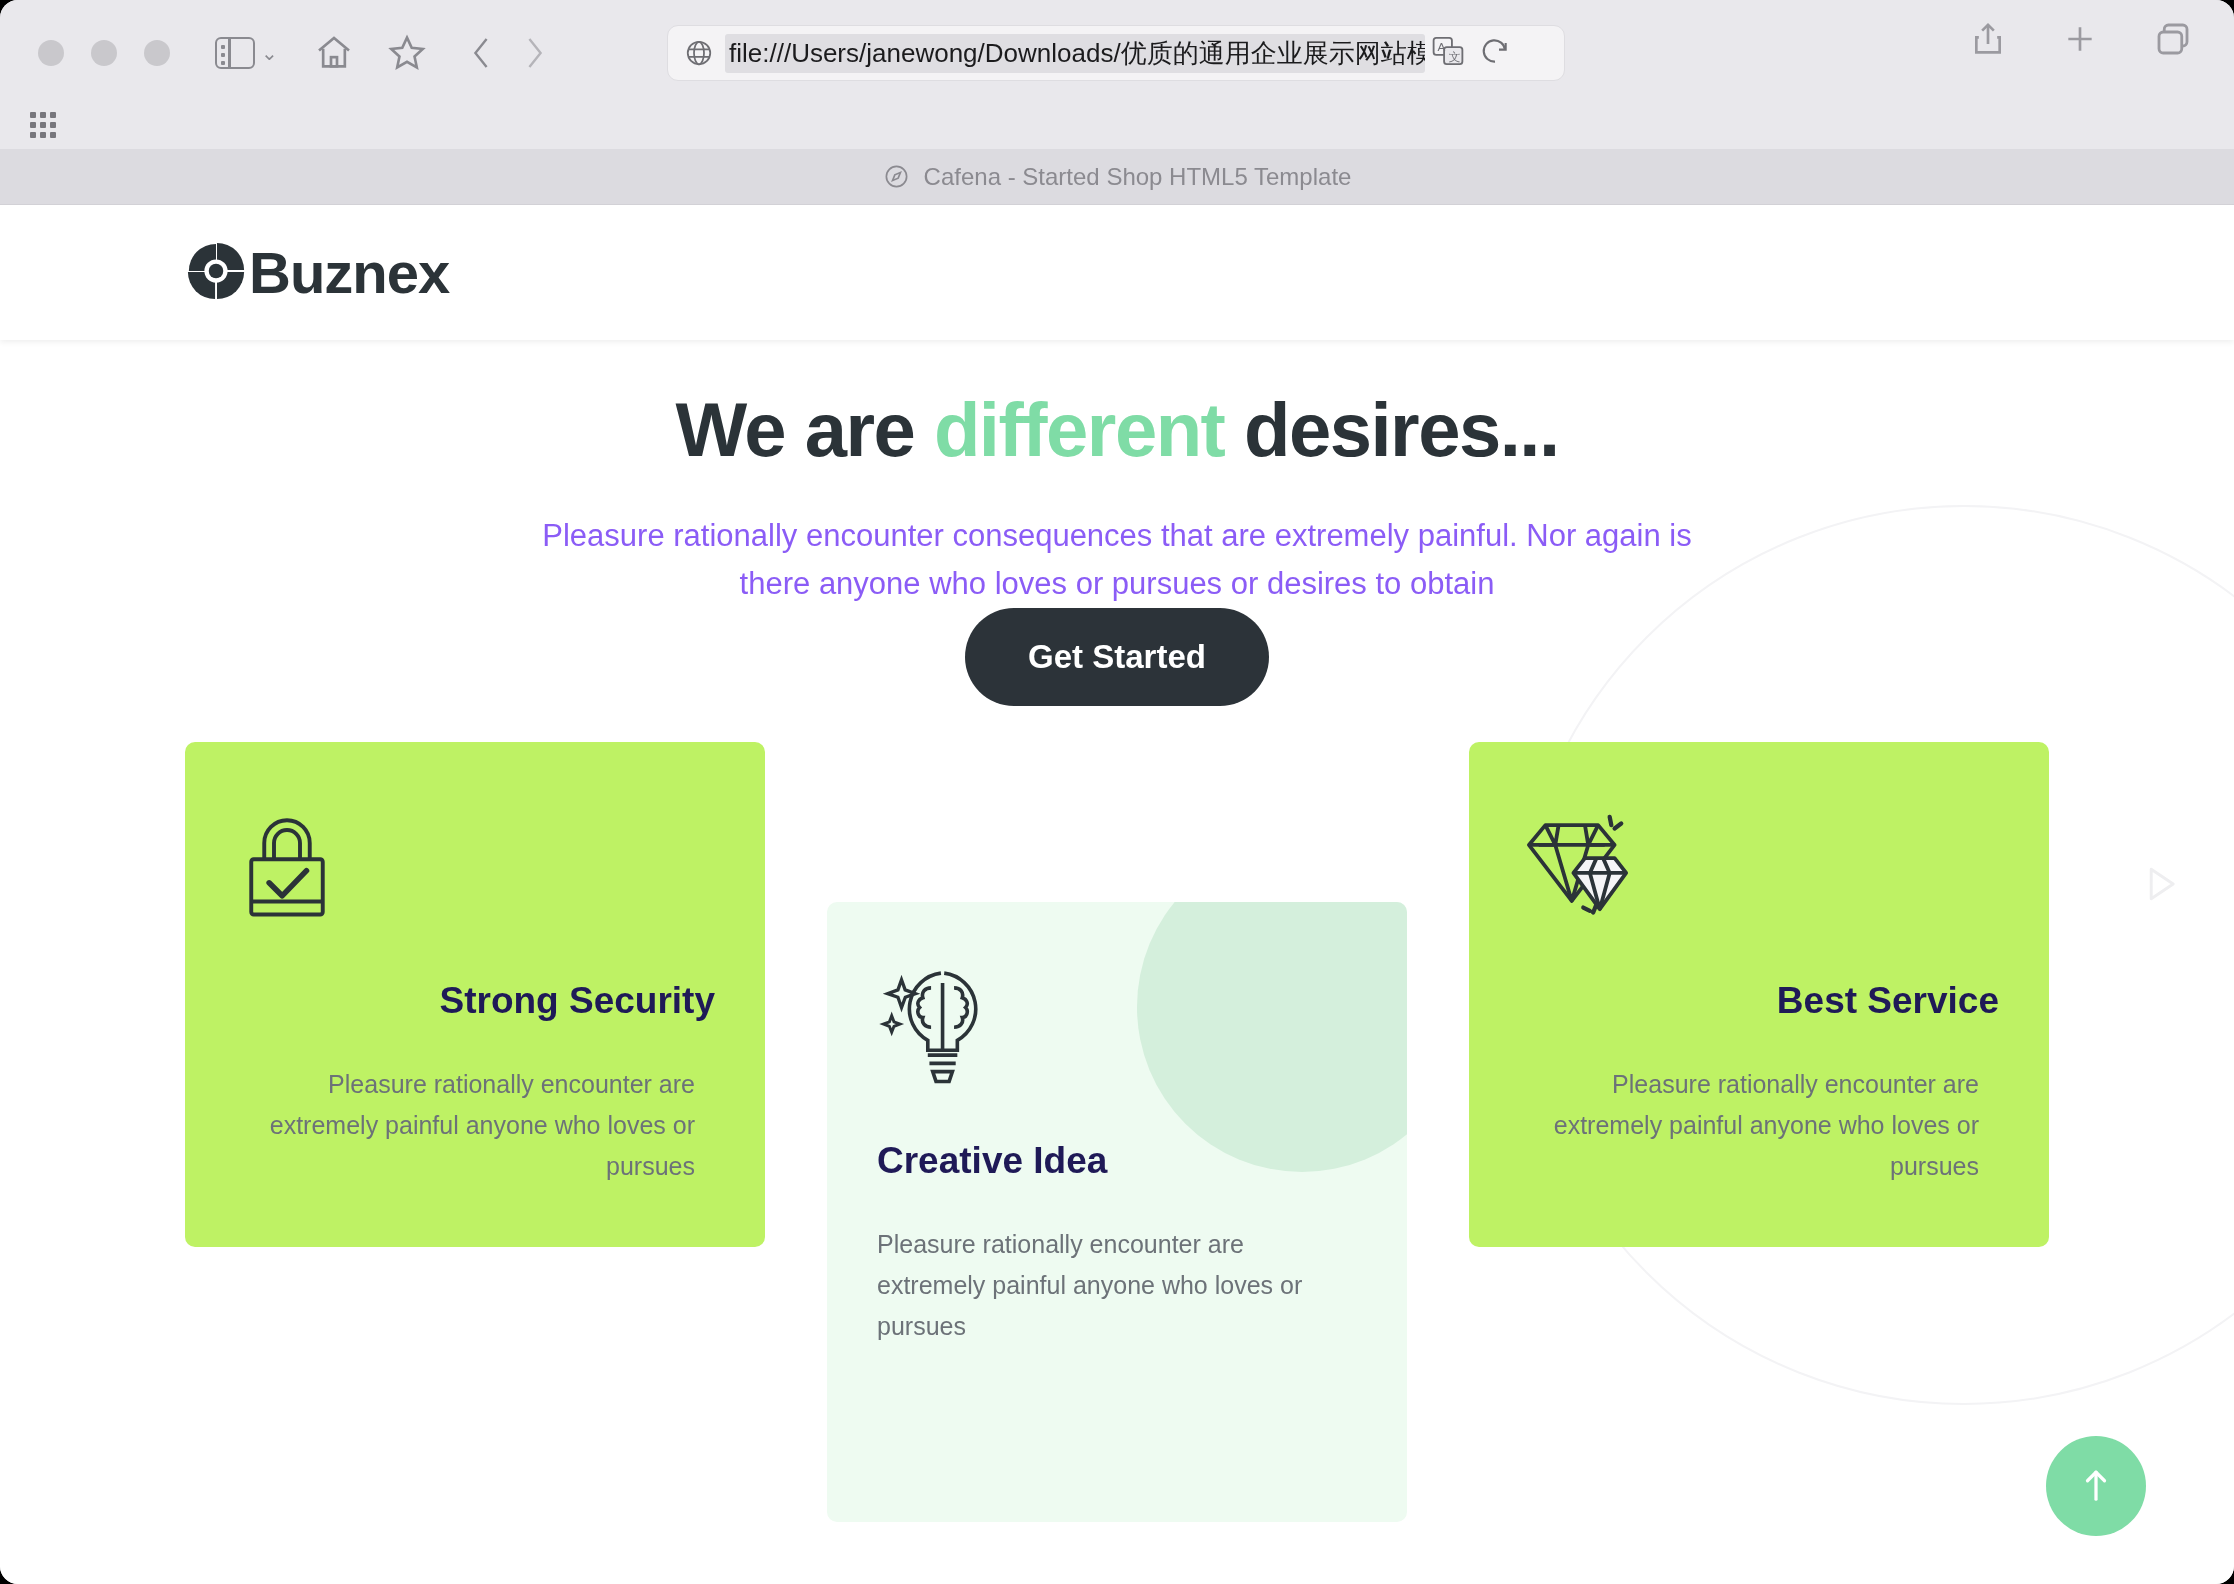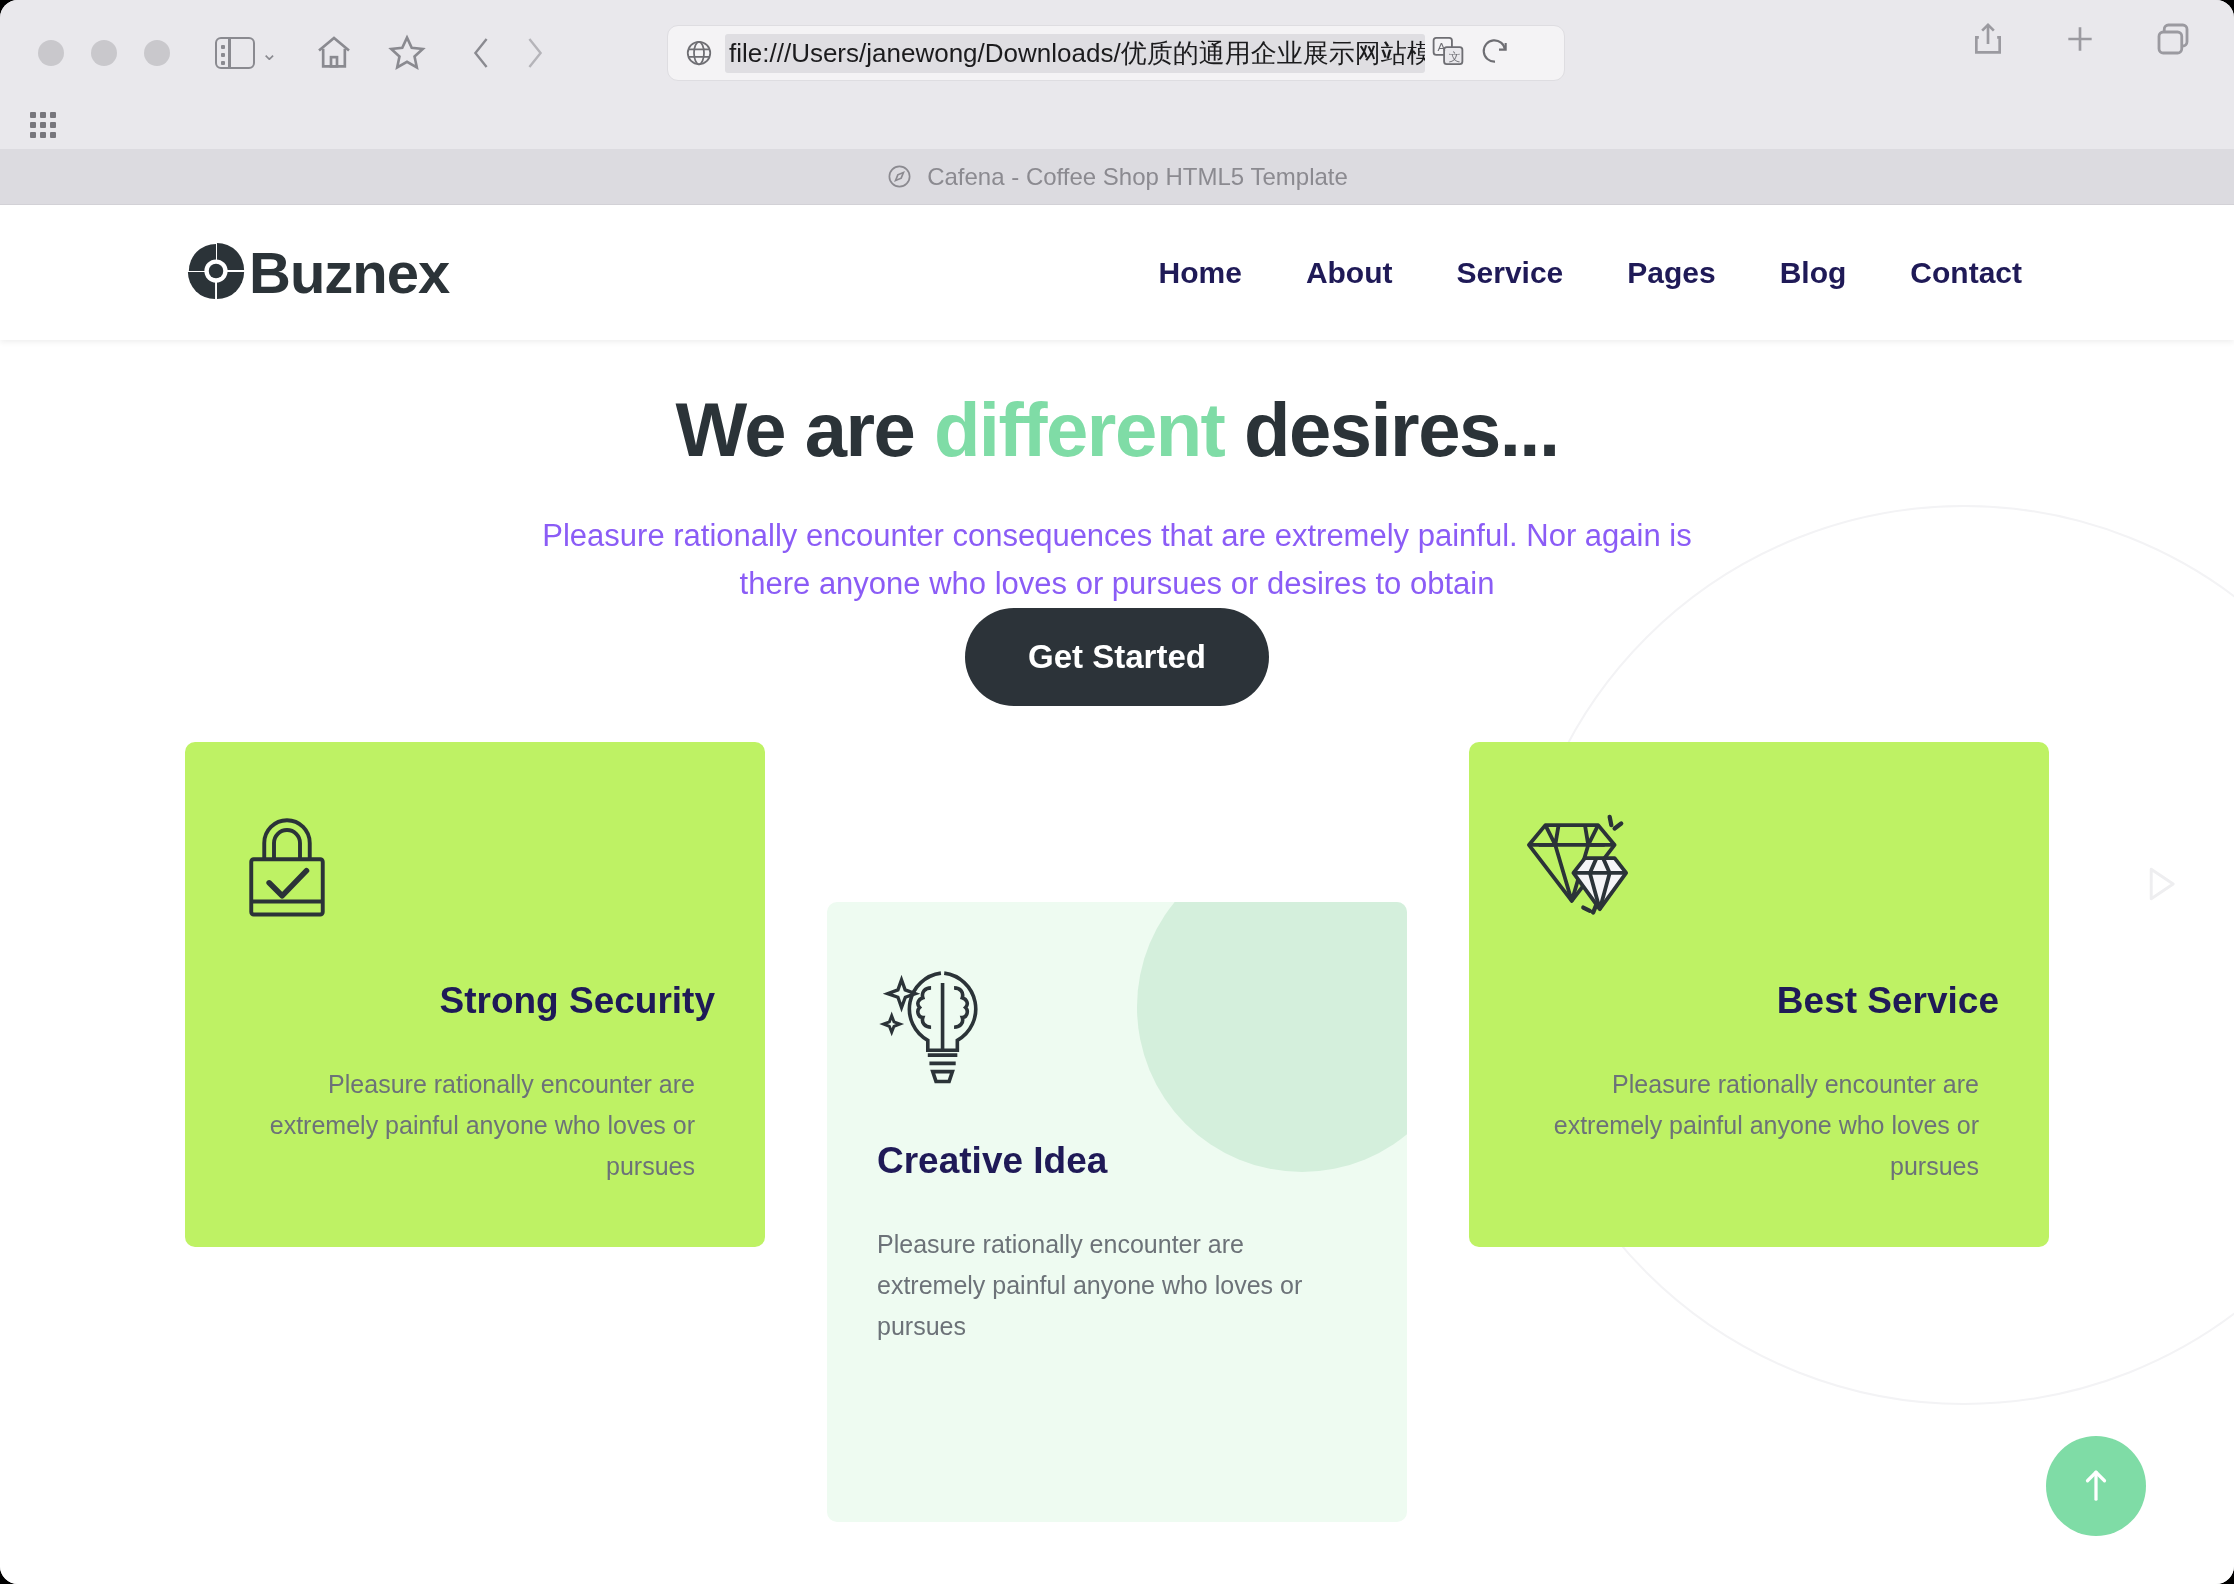--- a/index.html
+++ b/index.html
@@ -343,21 +343,21 @@
   </div>
 
   <div id="tab-bar">
     <div class="browser-tab active">
       <span class="compass-icon">
         <svg width="27" height="27" viewBox="0 0 24 24" fill="none" stroke="#8b8a90" stroke-width="1.5">
           <circle cx="12" cy="12" r="9"></circle>
             <path d="M15.5 8.5 10.5 10.5 8.5 15.5 13.5 13.5z"></path>
         </svg>
       </span>
-      <span>Cafena - Coffee Shop HTML5 Template</span>
+      <span>Cafena - Started Shop HTML5 Template</span>
     </div>
   </div>
 
   <div id="page">
 
     <div class="deco" id="deco-arc"></div>
     <div class="deco" id="deco-play">
       <svg width="44" height="44" viewBox="0 0 30 30" fill="none" stroke="#eeeef0" stroke-width="2">
         <path d="M9 5 L24 15 L9 25 Z" stroke-linejoin="round"></path>
       </svg>
@@ -371,28 +371,20 @@
             <path d="M32 32 L4 32 A28 28 0 0 0 32 60 Z" fill="#2b3338" transform="translate(-1,1)"></path>
             <path d="M32 32 L32 60 A28 28 0 0 0 60 32 Z" fill="#2b3338" transform="translate(1,1)"></path>
             <path d="M32 32 L60 32 A28 28 0 0 0 32 4 Z" fill="#2b3338" transform="translate(1,-1)"></path>
             <circle cx="32" cy="32" r="12" fill="#ffffff"></circle>
             <circle cx="32" cy="32" r="7.5" fill="#2b3338"></circle>
           </svg>
         </span>
         <span id="brand-name">Buznex</span>
       </div>
 
-      <nav id="main-nav">
-        <a class="nav-link" href="#">Home</a>
-        <a class="nav-link" href="#">About</a>
-        <a class="nav-link" href="#">Service</a>
-        <a class="nav-link" href="#">Pages</a>
-        <a class="nav-link" href="#">Blog</a>
-        <a class="nav-link" href="#">Contact</a>
-      </nav>
     </div>
 
     <div id="hero">
       <h1 id="hero-title"><span>We are </span><span id="hero-title-accent">different</span><span> desires...</span></h1>
       <p id="hero-subtitle">Pleasure rationally encounter consequences that are extremely painful. Nor again is there anyone who loves or pursues or desires to obtain</p>
       <button id="get-started-button">Get Started</button>
     </div>
 
     <div id="features">
 

